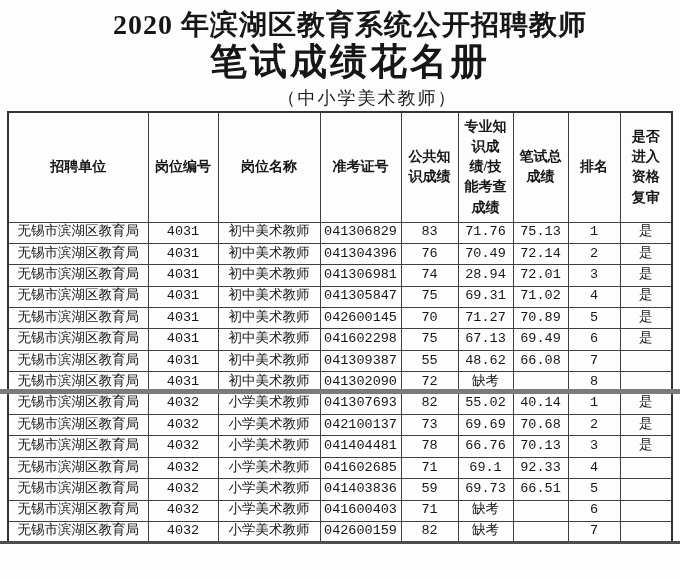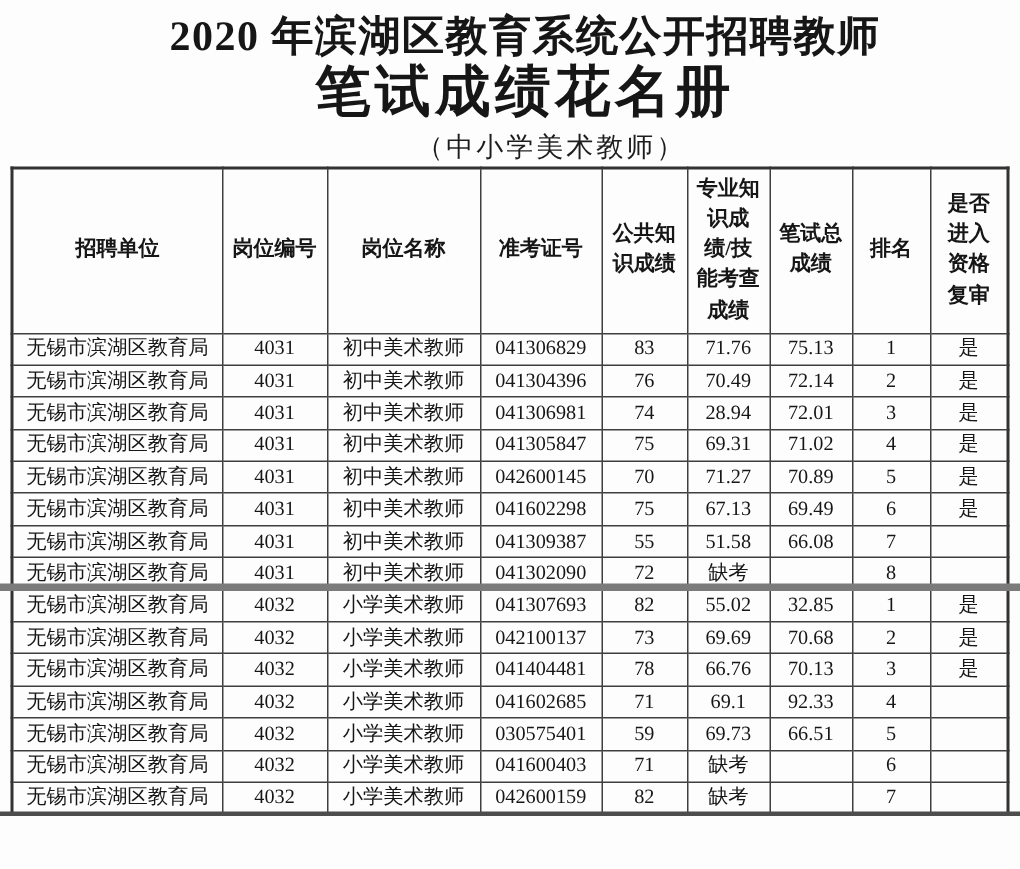--- a/index.html
+++ b/index.html
@@ -56,21 +56,21 @@
     overflow: hidden;
   }
   .roster thead tr { height: 110px; }
   .roster th {
     font-size: 14px;
     font-weight: 700;
     line-height: 1.45;
   }
   .roster th.col-pro { padding: 0 5px; }
   .roster th.col-review { padding: 0 8px; }
-  .roster tbody tr { height: 21.4px; }
+  .roster tbody tr { height: 21.4px; font-family: Liberation Mono, monospace; }
   .roster td {
     font-size: 13.5px;
     line-height: 1.1;
     white-space: nowrap;
   }
   .group-divider {
     position: absolute;
     left: 0;
     top: 389px;
     width: 680px;
@@ -187,21 +187,21 @@
           <td>69.49</td>
           <td>6</td>
           <td>是</td>
         </tr>
         <tr>
           <td>无锡市滨湖区教育局</td>
           <td>4031</td>
           <td>初中美术教师</td>
           <td>041309387</td>
           <td>55</td>
-          <td>51.58</td>
+          <td>48.62</td>
           <td>66.08</td>
           <td>7</td>
           <td></td>
         </tr>
         <tr>
           <td>无锡市滨湖区教育局</td>
           <td>4031</td>
           <td>初中美术教师</td>
           <td>041302090</td>
           <td>72</td>
@@ -210,21 +210,21 @@
           <td>8</td>
           <td></td>
         </tr>
         <tr>
           <td>无锡市滨湖区教育局</td>
           <td>4032</td>
           <td>小学美术教师</td>
           <td>041307693</td>
           <td>82</td>
           <td>55.02</td>
-          <td>32.85</td>
+          <td>40.14</td>
           <td>1</td>
           <td>是</td>
         </tr>
         <tr>
           <td>无锡市滨湖区教育局</td>
           <td>4032</td>
           <td>小学美术教师</td>
           <td>042100137</td>
           <td>73</td>
           <td>69.69</td>
@@ -251,21 +251,21 @@
           <td>71</td>
           <td>69.1</td>
           <td>92.33</td>
           <td>4</td>
           <td></td>
         </tr>
         <tr>
           <td>无锡市滨湖区教育局</td>
           <td>4032</td>
           <td>小学美术教师</td>
-          <td>030575401</td>
+          <td>041403836</td>
           <td>59</td>
           <td>69.73</td>
           <td>66.51</td>
           <td>5</td>
           <td></td>
         </tr>
         <tr>
           <td>无锡市滨湖区教育局</td>
           <td>4032</td>
           <td>小学美术教师</td>

